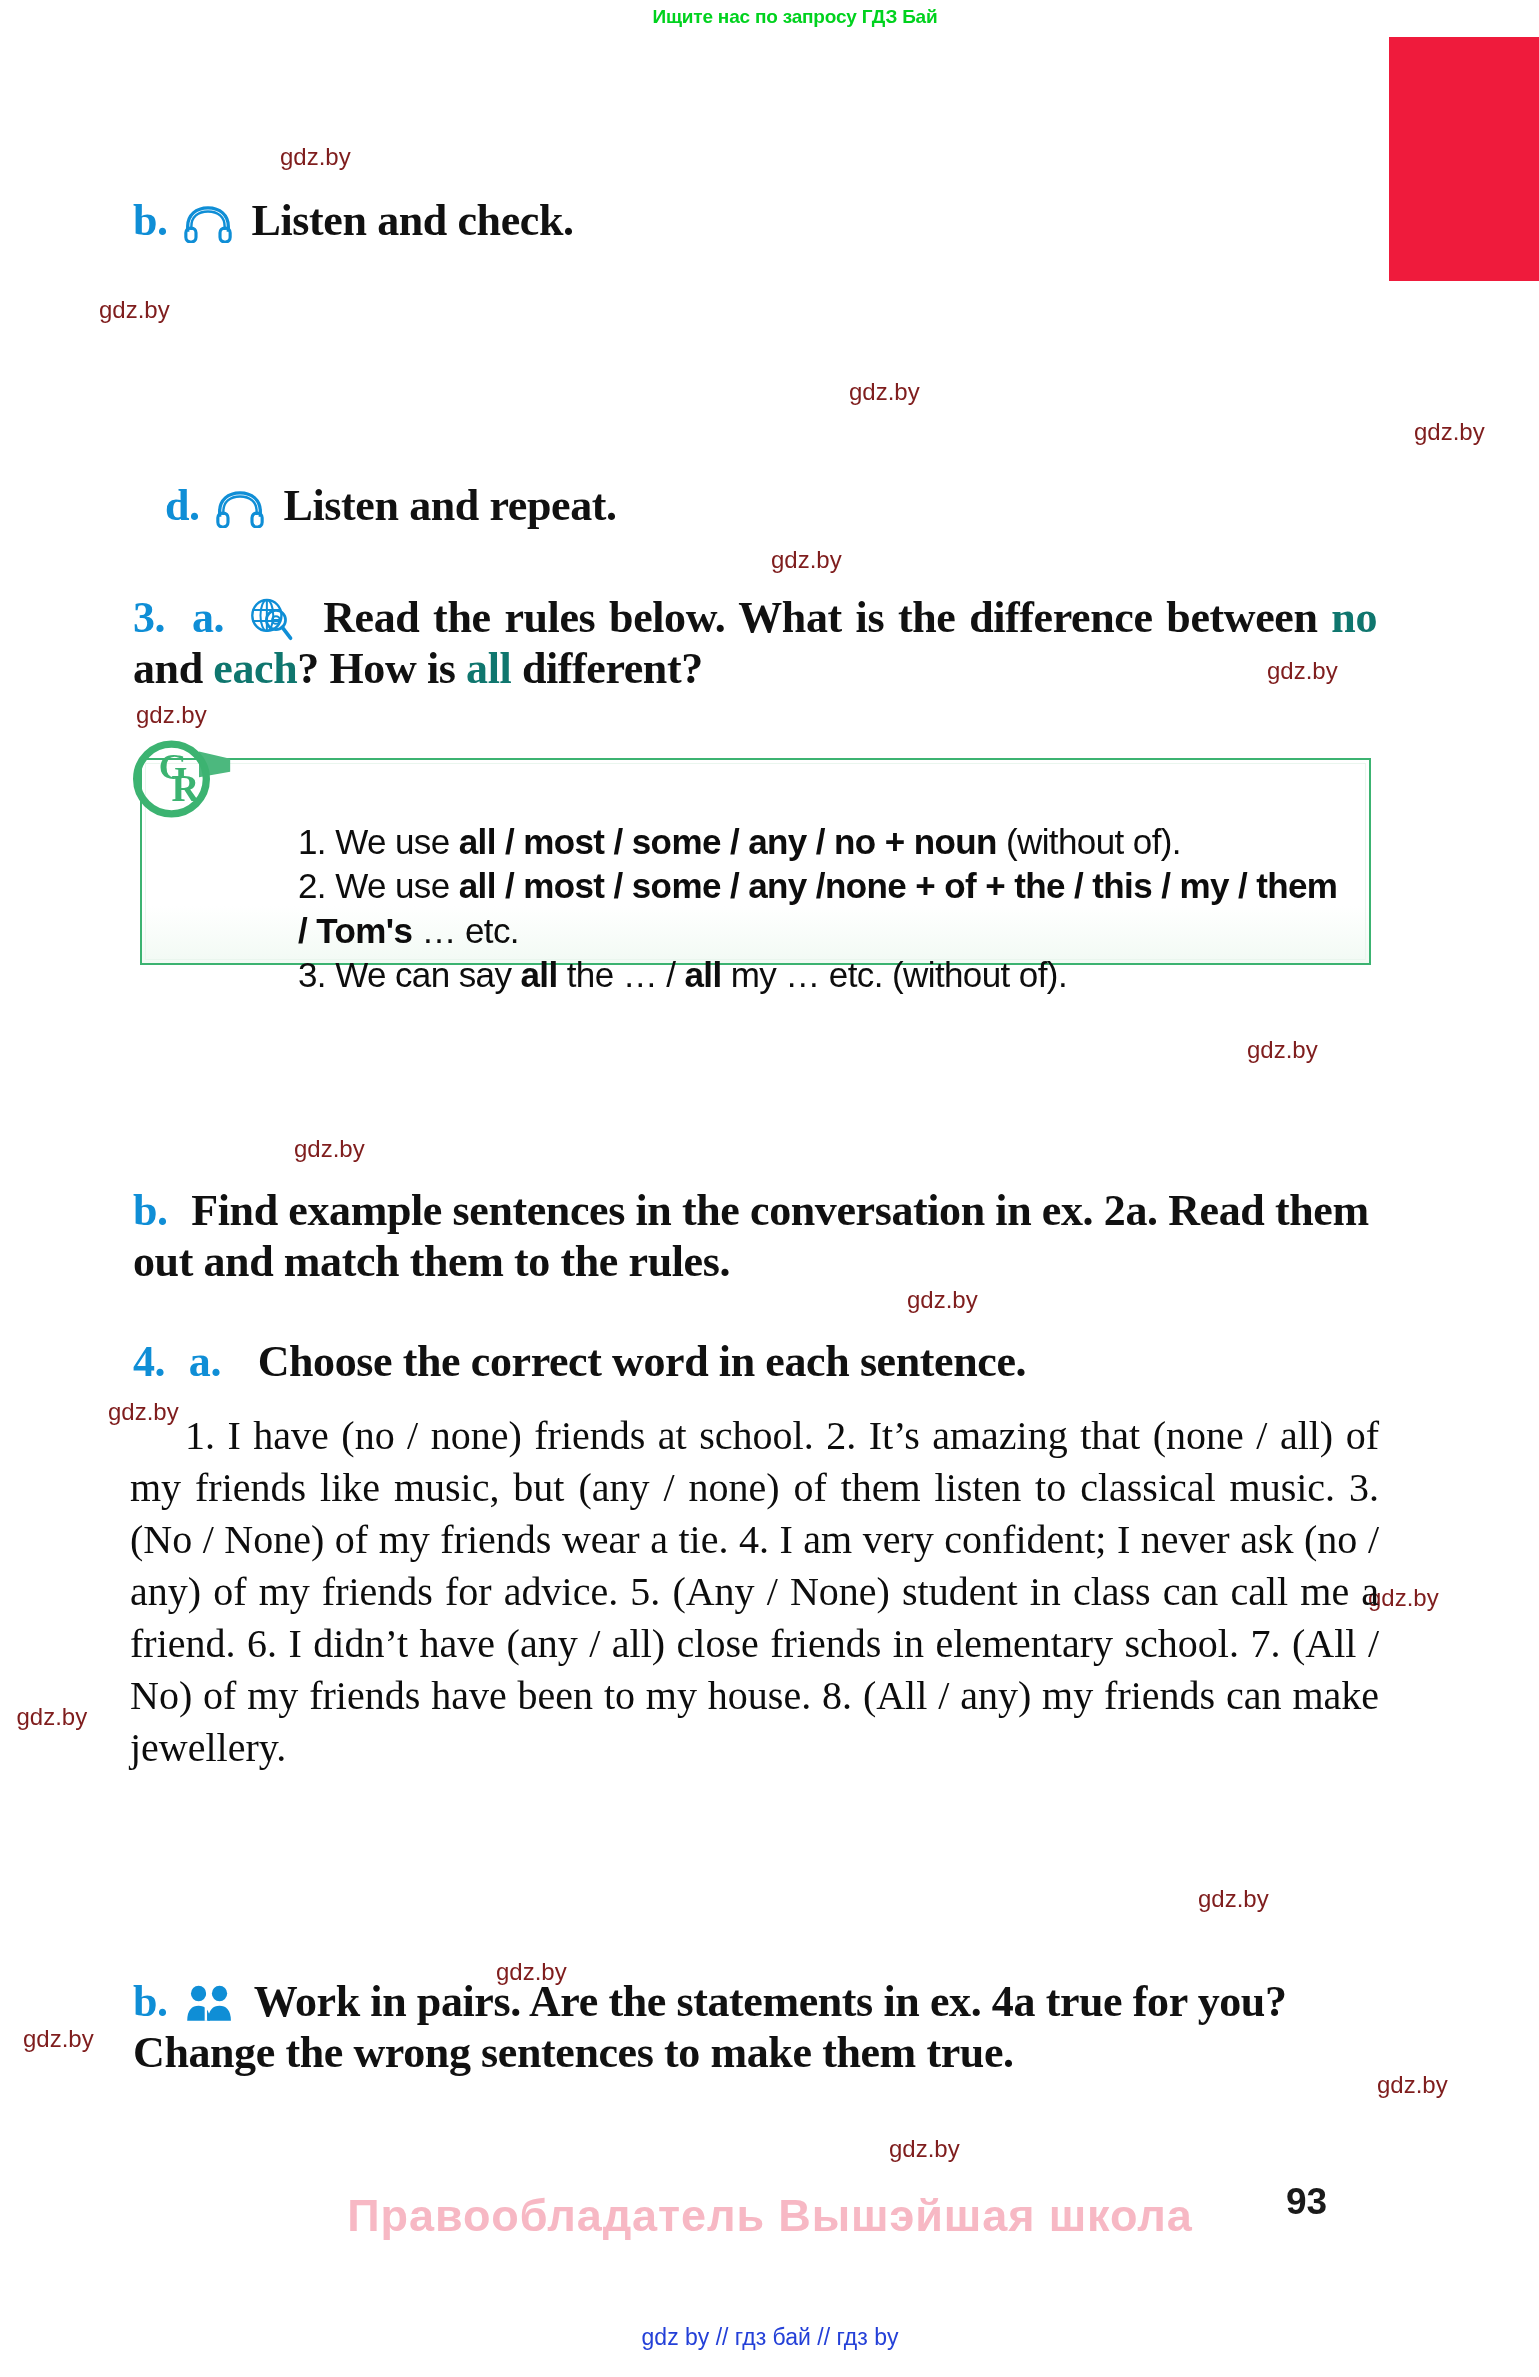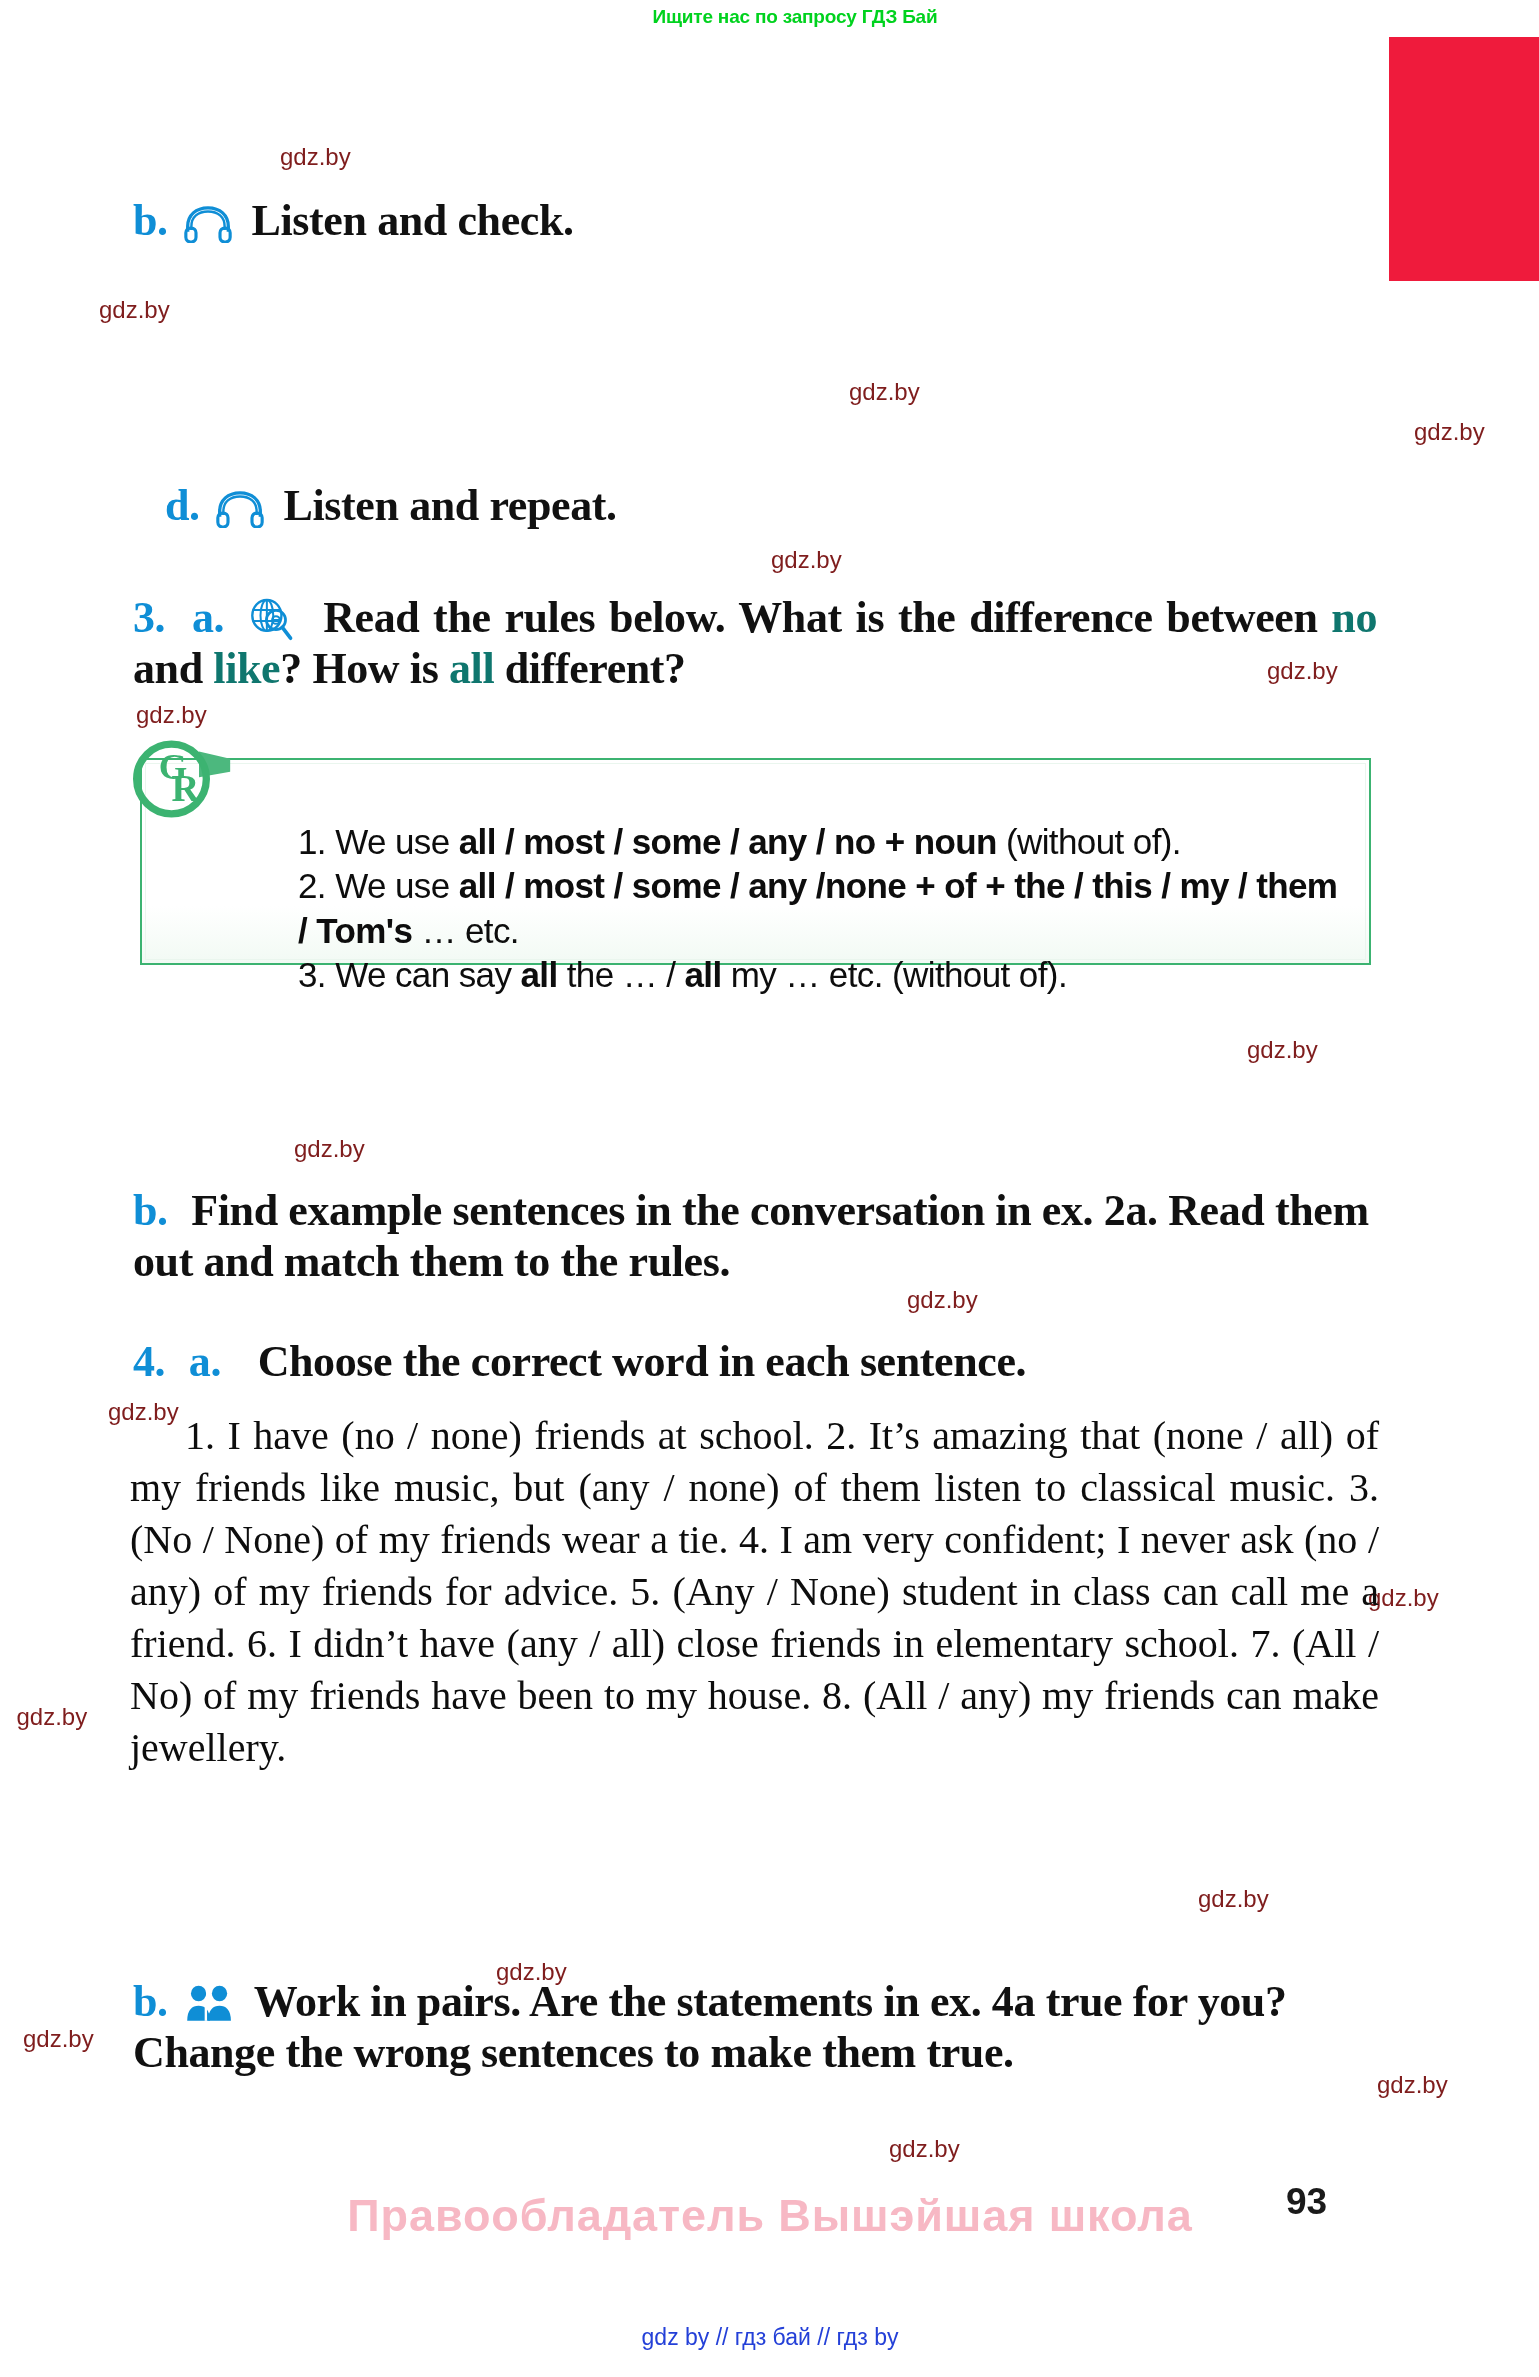--- a/index.html
+++ b/index.html
@@ -211,21 +211,21 @@
       <svg viewBox="0 0 56 50" width="51" height="46">
         <ellipse cx="24" cy="20" rx="16" ry="17" fill="none" stroke="#0f8ed6" stroke-width="2.6"></ellipse>
         <ellipse cx="24" cy="20" rx="7" ry="17" fill="none" stroke="#0f8ed6" stroke-width="2.2"></ellipse>
         <path d="M8.4 14 H39.6 M8.4 26 H39.6 M24 3 V37" fill="none" stroke="#0f8ed6" stroke-width="2.2"></path>
         <circle cx="34" cy="25" r="10.5" fill="none" stroke="#0f8ed6" stroke-width="3"></circle>
         <circle cx="34" cy="25" r="4.2" fill="none" stroke="#0f8ed6" stroke-width="2.2"></circle>
         <path d="M30.5 25 H37.5" fill="none" stroke="#0f8ed6" stroke-width="2.2"></path>
         <path d="M41 33 L50 45" fill="none" stroke="#0f8ed6" stroke-width="4" stroke-linecap="round"></path>
       </svg>
     </span>
-    <span>Read the rules below. What is the difference between </span><span class="hl">no</span><span> and </span><span class="hl">like</span><span>? How is </span><span class="hl">all</span><span> different?</span>
+    <span>Read the rules below. What is the difference between </span><span class="hl">no</span><span> and </span><span class="hl">each</span><span>? How is </span><span class="hl">all</span><span> different?</span>
   </div>
 
   <div class="gbox">
     <div class="gbox-inner"></div>
   </div>
 
   <div class="gr-badge">
     <svg viewBox="0 0 112 96" width="103" height="88">
       <path d="M74 18 L108 26 L108 40 L74 46 Z" fill="#4cb87e"></path>
       <circle cx="44" cy="48" r="38" fill="none" stroke="#3cb371" stroke-width="8"></circle>

